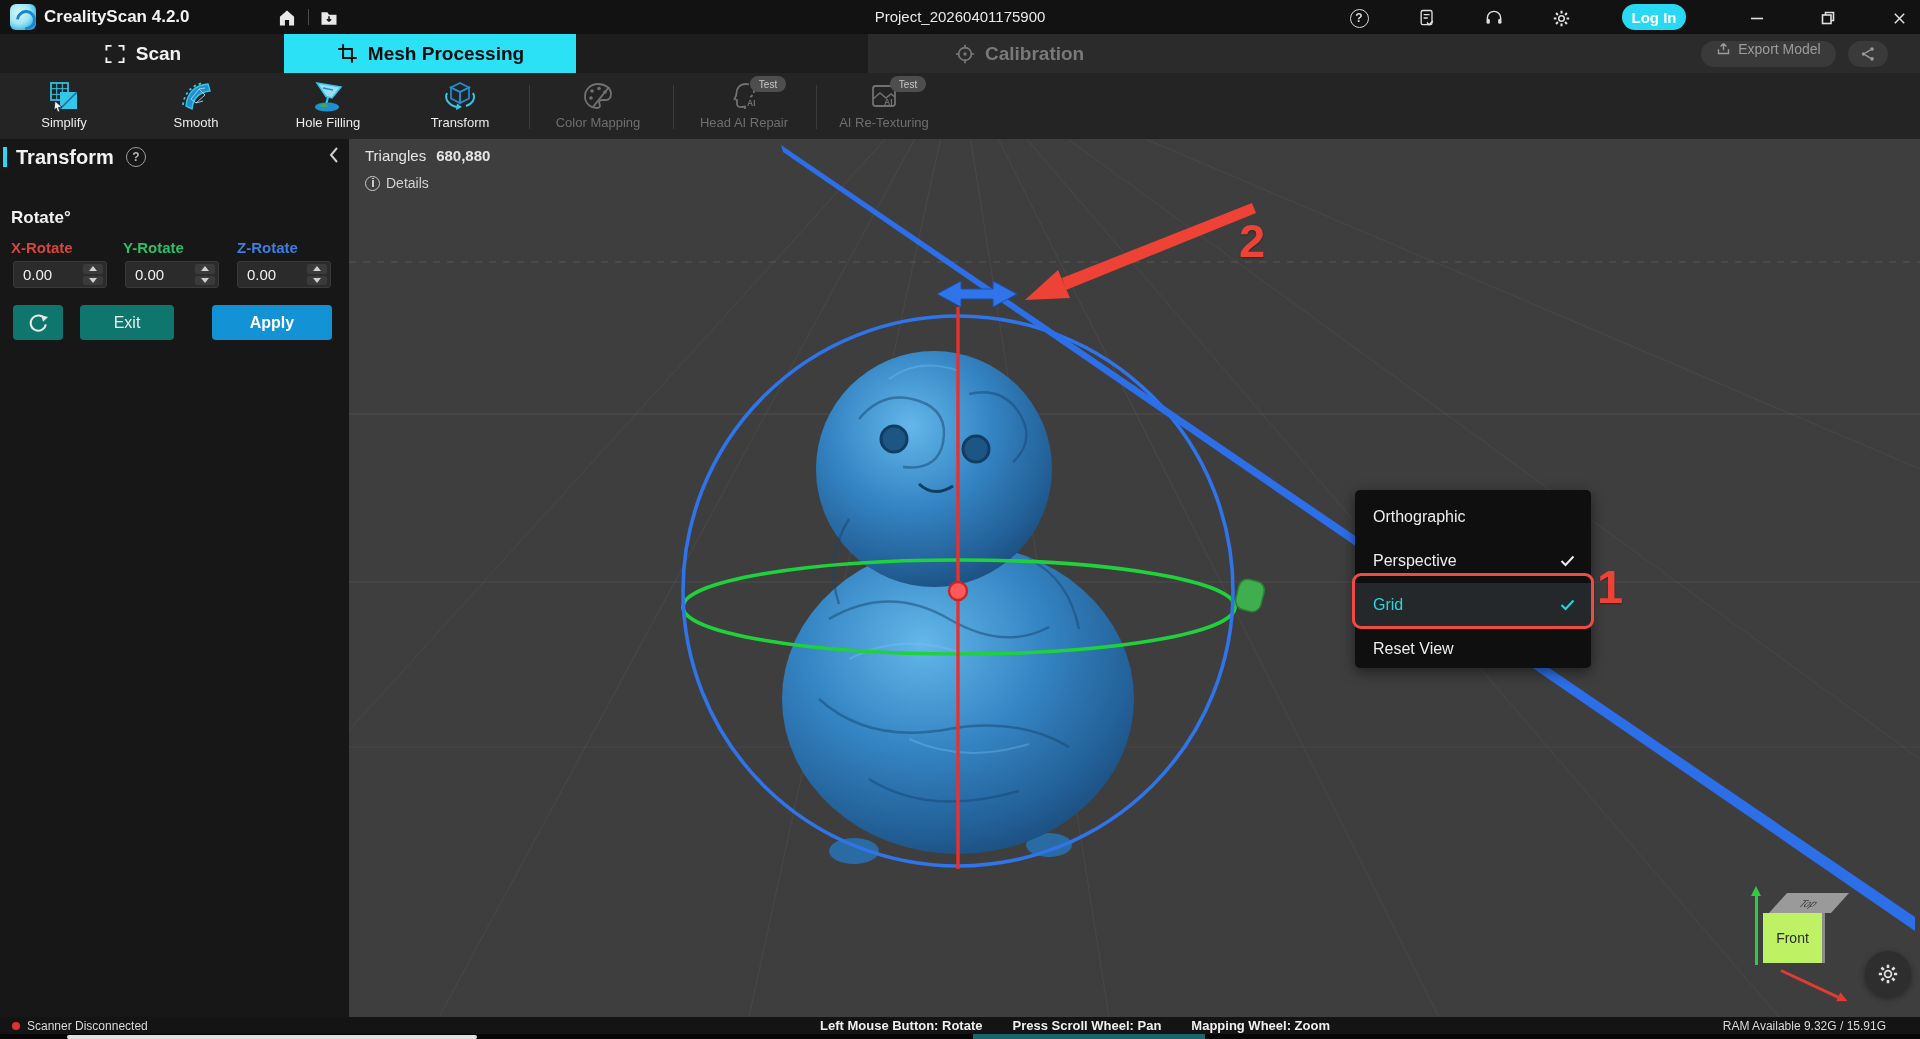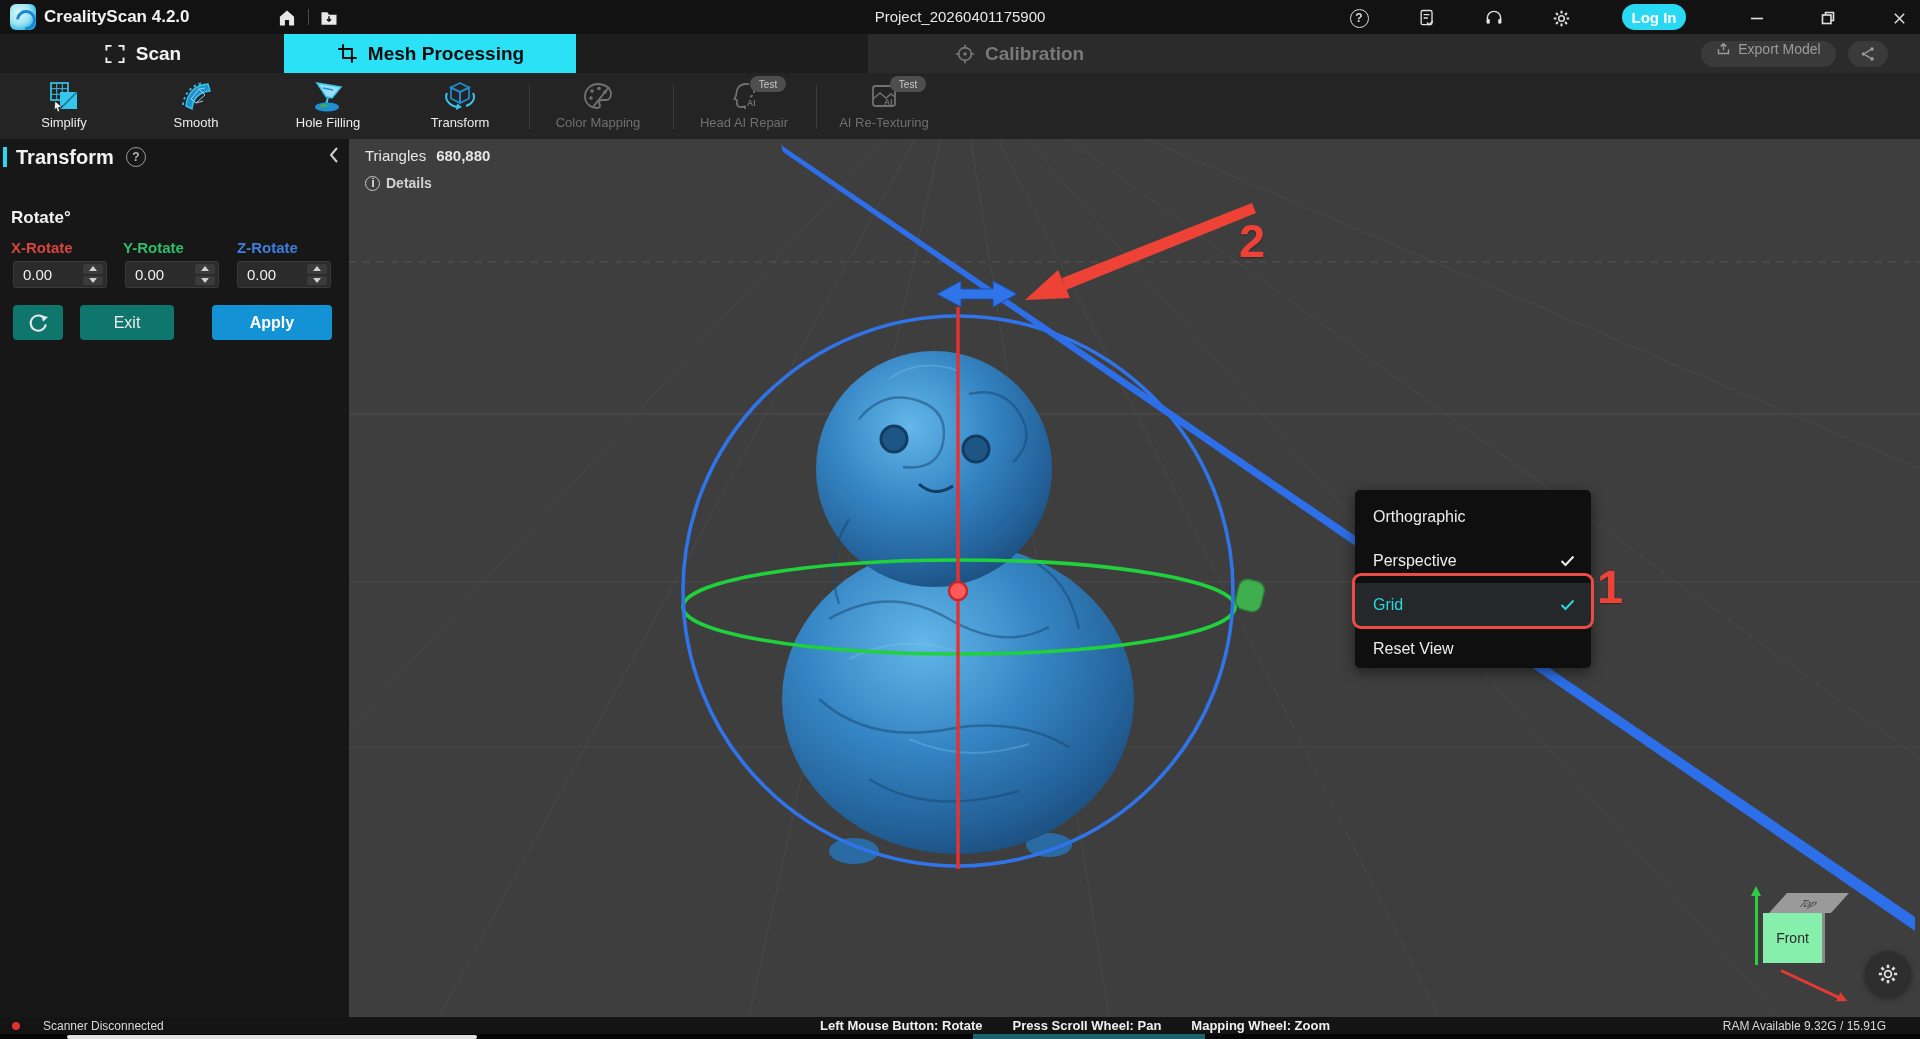--- a/index.html
+++ b/index.html
@@ -71,52 +71,52 @@
     display:flex; align-items:center; justify-content:center; }
   .btn-reset { left:13px; width:50px; }
   .btn-exit { left:80px; width:94px; }
   .btn-apply { left:212px; width:120px; background:#1492d6; color:#fff; font-weight:bold; }
 
   
   .viewport { position:absolute; left:349px; top:139px; width:1571px; height:878px; background:#3e3e3e; overflow:hidden; }
   .scene { position:absolute; left:0; top:0; }
   .tri-row { position:absolute; left:16px; top:8px; font-size:15px; color:#e6e6e6; }
   .tri-row b { margin-left:10px; font-size:15px; }
-  .details-row { position:absolute; left:16px; top:36px; display:flex; align-items:center; gap:6px; color:#d2d2d2; font-size:14px;font-weight:bold; }
+  .details-row { position:absolute; left:16px; top:36px; display:flex; align-items:center; gap:6px; color:#d2d2d2; font-size:14px; }
   .info-i { width:15px; height:15px; border:1.4px solid #c9c9c9; border-radius:50%; position:relative; }
   .info-i::after { content:""; position:absolute; left:6px; top:3px; width:1.6px; height:7px; background:#c9c9c9; }
   .info-i::before { content:""; position:absolute; left:6px; top:1px; width:1.6px; height:1.6px; background:#c9c9c9; }
 
   .context-menu { position:absolute; left:1006px; top:351px; width:236px; height:178px; background:#0f0f0f;
     border-radius:5px; padding-top:5px; box-shadow:0 4px 14px rgba(0,0,0,.5); }
   .cm-item { height:44px; display:flex; align-items:center; padding:0 16px 0 18px; color:#ededed; font-size:16px; }
   .cm-item .check { margin-left:auto; font-size:15px; color:#ededed; }
   .cm-grid { background:#24282a; color:#2bd5e0; }
   .cm-grid .check { color:#2bd5e0; }
   .red-box { position:absolute; left:1003px; top:434px; width:242px; height:56px; border:3px solid #ee4b45; border-radius:9px; }
   .anno-num { position:absolute; color:#ee4237; font-size:47px; font-weight:bold; text-shadow:0 1px 2px rgba(0,0,0,.35); }
   .num-1 { left:1248px; top:420px; }
   .num-2 { left:890px; top:74px; }
 
   .view-cube { position:absolute; left:1398px; top:744px; width:110px; height:120px; }
   .cube-top { position:absolute; left:22px; top:10px; width:62px; height:20px; background:#9a9a9a; transform:skewX(-42deg); transform-origin:bottom left;
     color:#3a3a3a; font-size:10px; display:flex; align-items:center; justify-content:center; }
-  .cube-front { position:absolute; left:16px; top:30px; width:62px; height:50px; background:#86efac; border-right:3px solid #8b8b8b;
+  .cube-front { position:absolute; left:16px; top:30px; width:62px; height:50px; background:#bef264; border-right:3px solid #8b8b8b;
     color:#2b2b2b; font-size:14px; display:flex; align-items:center; justify-content:center; }
   .axis-arrow-y { position:absolute; left:8px; top:12px; width:3px; height:70px; background:#2ecc40; }
   .axis-arrow-y::before { content:""; position:absolute; left:-4px; top:-9px; border-left:5.5px solid transparent; border-right:5.5px solid transparent; border-bottom:10px solid #2ecc40; }
   .axis-arrow-x { position:absolute; left:34px; top:86px; width:64px; height:3px; background:#e23b33; transform:rotate(25deg); transform-origin:left center; }
   .axis-arrow-x::after { content:""; position:absolute; right:-9px; top:-4px; border-top:5.5px solid transparent; border-bottom:5.5px solid transparent; border-left:10px solid #e23b33; }
 
   .gear-fab { position:absolute; left:1516px; top:812px; width:46px; height:46px; border-radius:50%; background:#2e2e2e;
     display:flex; align-items:center; justify-content:center; box-shadow:0 2px 6px rgba(0,0,0,.4); }
 
   
   .statusbar { position:absolute; left:0; top:1017px; width:1920px; height:17px; background:#141414; }
-  .scanner { position:absolute; left:12px; top:0; height:17px; display:flex; align-items:center; gap:23px; color:#d9d9d9; font-size:12px; }
+  .scanner { position:absolute; left:12px; top:0; height:17px; display:flex; align-items:center; gap:7px; color:#d9d9d9; font-size:12px; }
   .red-dot { width:8px; height:8px; border-radius:50%; background:#e03131; }
   .hints { position:absolute; left:820px; top:0; height:17px; display:flex; align-items:center; gap:30px; color:#f0f0f0; font-size:13px; font-weight:bold; white-space:nowrap; }
   .ram { position:absolute; right:34px; top:0; height:17px; display:flex; align-items:center; color:#d9d9d9; font-size:12px; }
   .sliver { position:absolute; left:0; top:1034px; width:1920px; height:5px; background:#060606; }
   .sliver-bar { position:absolute; left:67px; top:1px; width:410px; height:4px; border-radius:2px; background:#e2e2e2; }
   .sliver-teal { position:absolute; left:973px; top:0; width:232px; height:5px; background:#1b646e; }
 
   .win-glyph { stroke:#e0e0e0; stroke-width:1.6; fill:none; }
 </style>
 </head>

